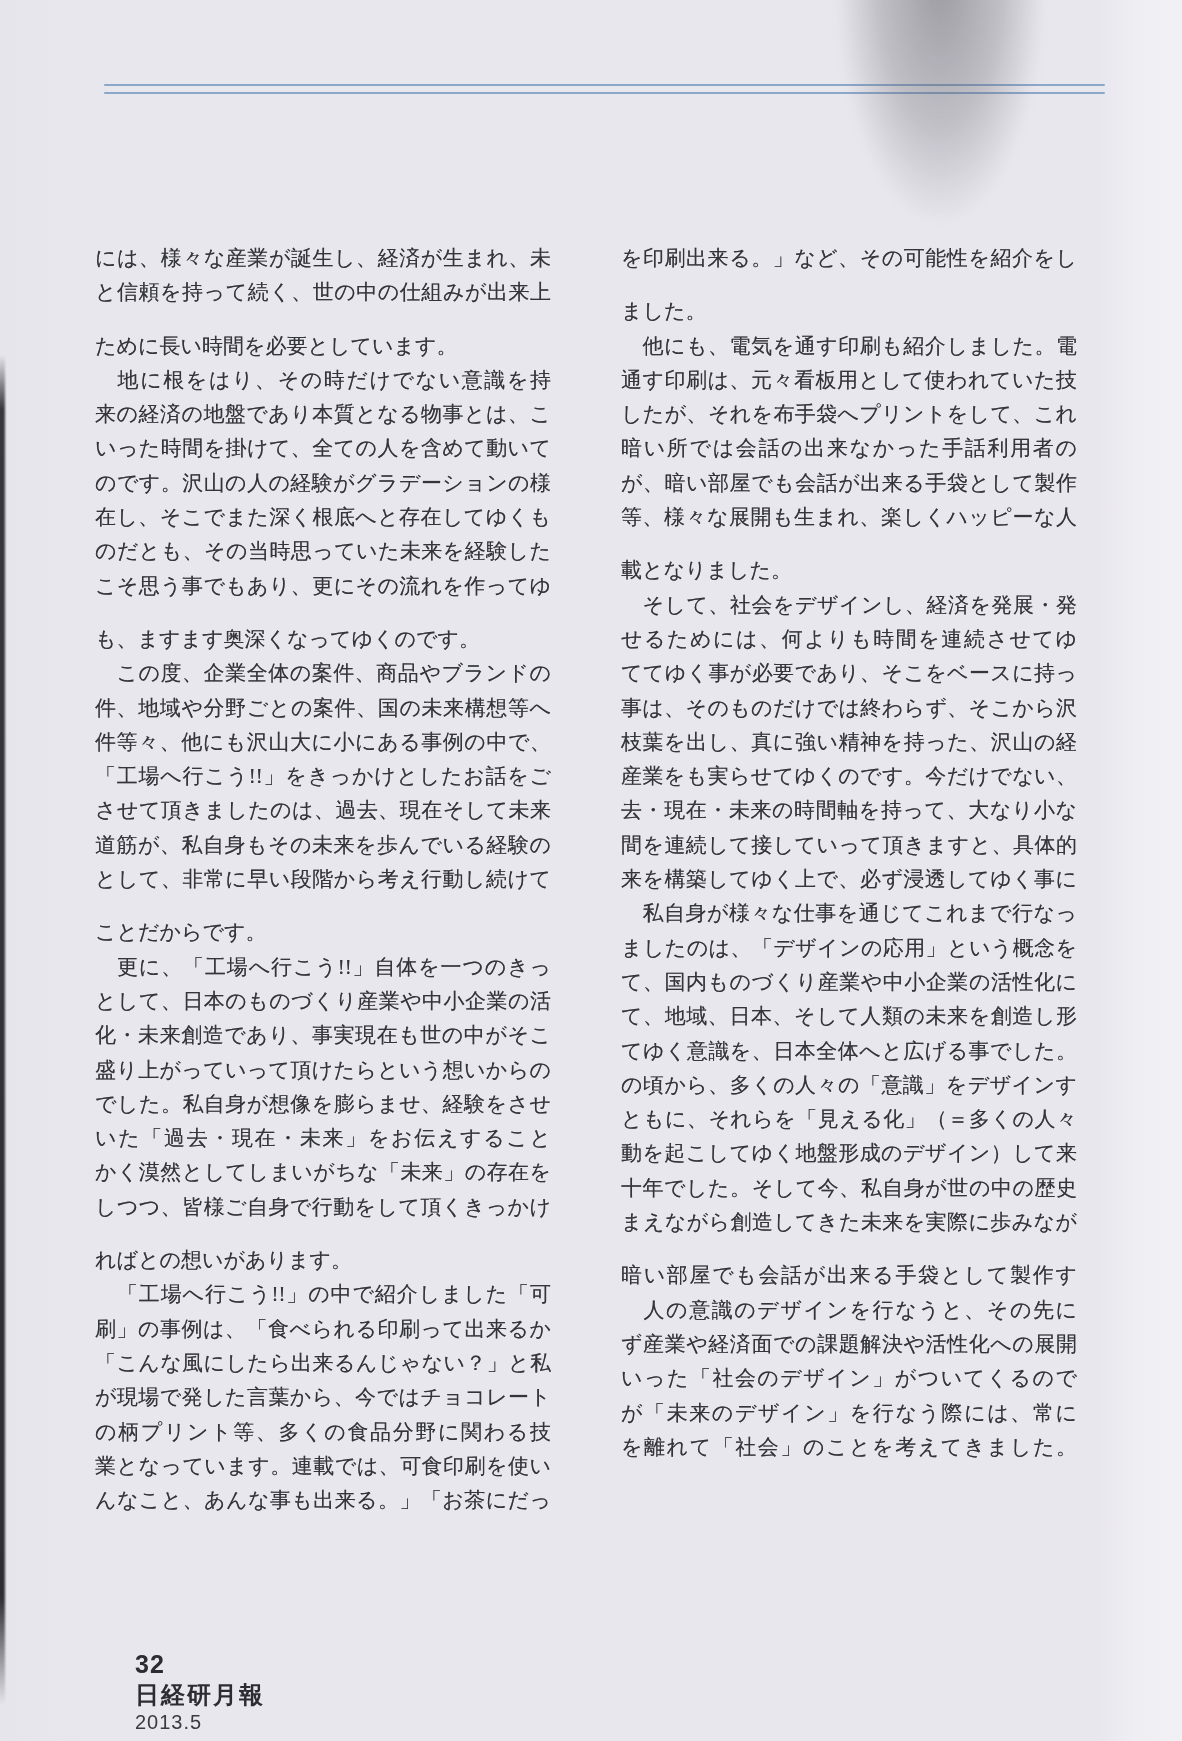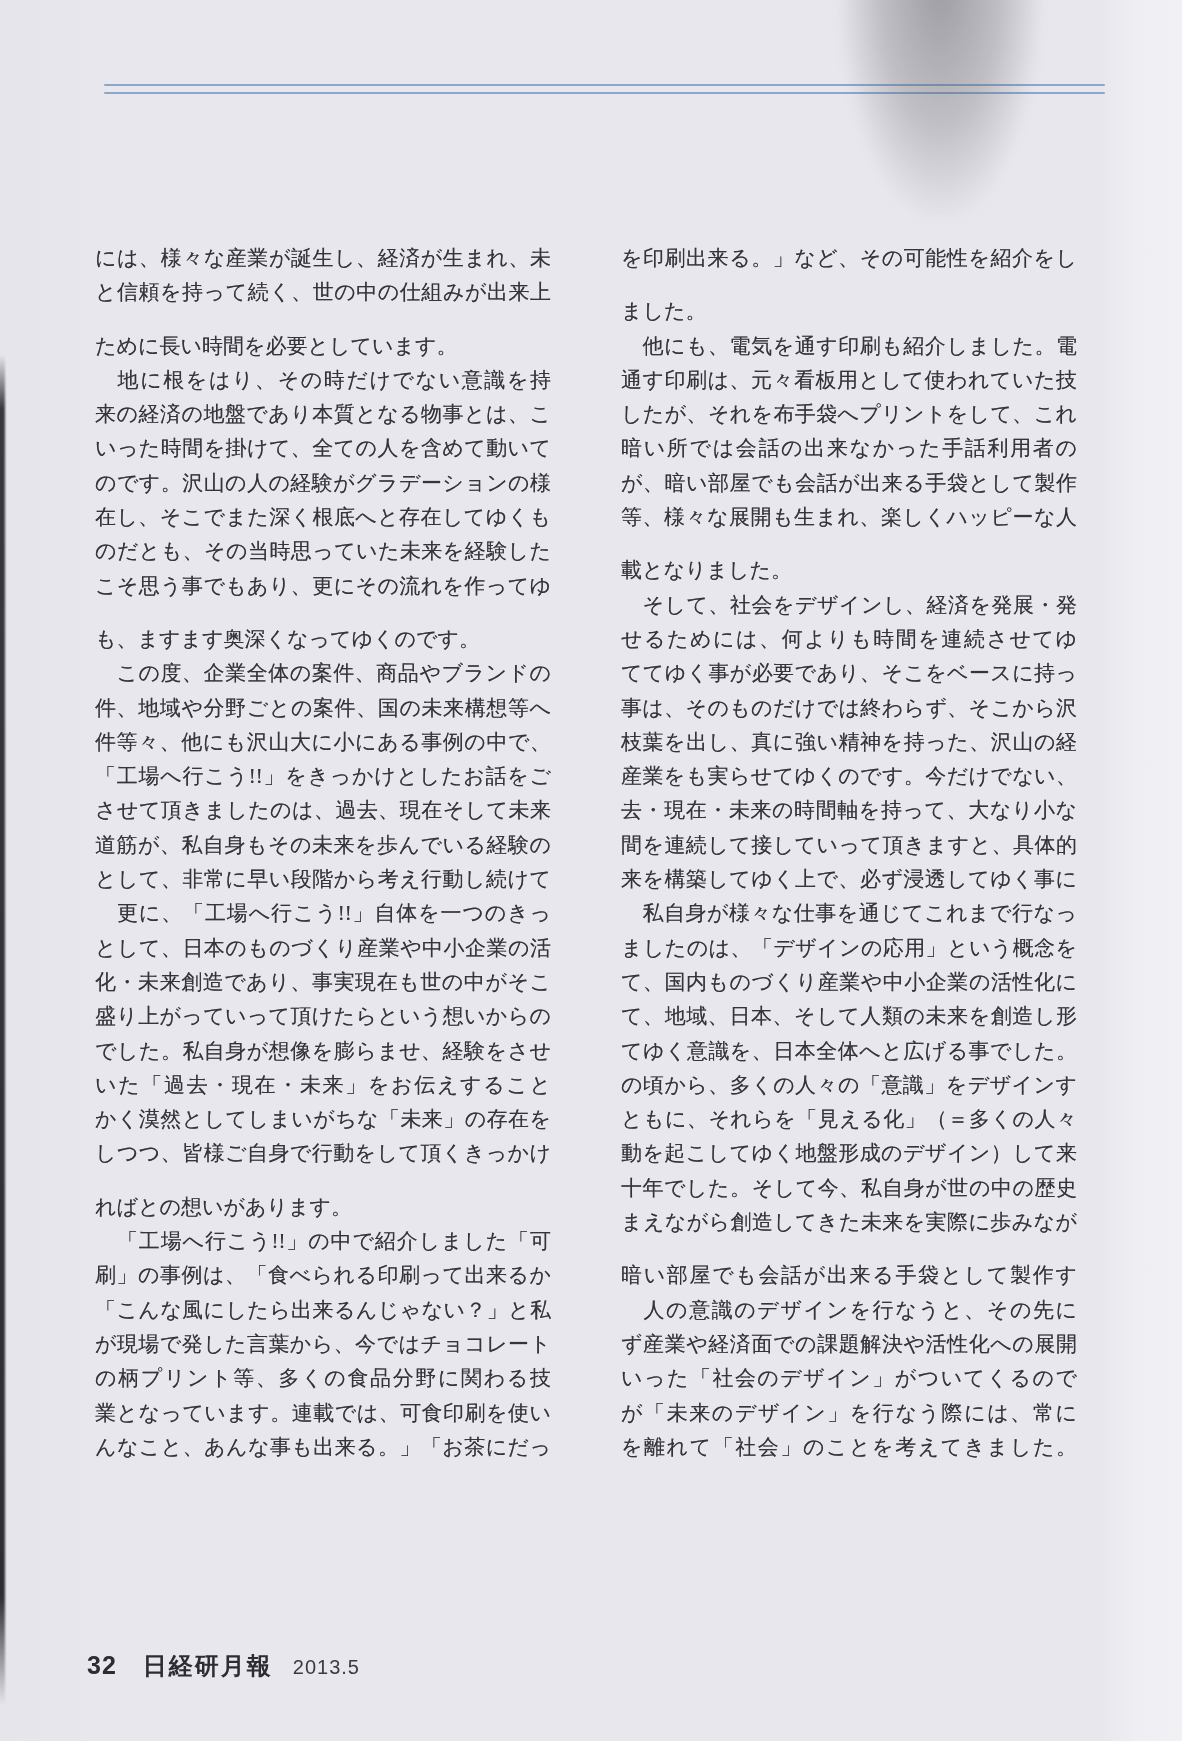--- a/index.html
+++ b/index.html
@@ -43,24 +43,24 @@
   .column-left  { left:95px;  }
   .column-right { left:621px; }
   .line {
     height:34.3px; line-height:34.3px;
     text-align-last:justify;
     overflow:hidden;
     text-shadow:0 0 0.5px rgba(52,52,60,0.55);
   }
   .line.short { text-align-last:left;margin-top:19px; }
   .footer {
-    position:absolute; left:87px; top:1650px;
+    position:absolute; left:109px; top:1650px;
     font-family:"Liberation Sans","DejaVu Sans",sans-serif;
     color:#2c2c32;
-    display:flex; align-items:baseline;
+    display:flex; align-items:baseline;flex-direction:column;
   }
   .pagenum { font-size:25px; font-weight:bold; letter-spacing:1px; }
   .journal { font-size:24px; font-weight:bold; margin-left:26px; letter-spacing:2px; }
   .issue   { font-size:20px; font-weight:normal; margin-left:20px; color:#3a3a41; letter-spacing:1px; }
 </style>
 </head>
 <body>
 
 <div class="page">
 
@@ -82,20 +82,21 @@
       <div class="line">のだとも、その当時思っていた未来を経験したから</div>
       <div class="line">こそ思う事でもあり、更にその流れを作ってゆく事</div>
       <div class="line short">も、ますます奥深くなってゆくのです。</div>
       <div class="line">　この度、企業全体の案件、商品やブランドの案</div>
       <div class="line">件、地域や分野ごとの案件、国の未来構想等への案</div>
       <div class="line">件等々、他にも沢山大に小にある事例の中で、連載</div>
       <div class="line">「工場へ行こう!!」をきっかけとしたお話をご紹介</div>
       <div class="line">させて頂きましたのは、過去、現在そして未来への</div>
       <div class="line">道筋が、私自身もその未来を歩んでいる経験の実例</div>
       <div class="line">として、非常に早い段階から考え行動し続けていた</div>
+      <div class="line short">ことだからです。</div>
       <div class="line">　更に、「工場へ行こう!!」自体を一つのきっかけ</div>
       <div class="line">として、日本のものづくり産業や中小企業の活性</div>
       <div class="line">化・未来創造であり、事実現在も世の中がそこから</div>
       <div class="line">盛り上がっていって頂けたらという想いからの選択</div>
       <div class="line">でした。私自身が想像を膨らませ、経験をさせて頂</div>
       <div class="line">いた「過去・現在・未来」をお伝えすることで、と</div>
       <div class="line">かく漠然としてしまいがちな「未来」の存在を意識</div>
       <div class="line">しつつ、皆様ご自身で行動をして頂くきっかけとな</div>
       <div class="line short">ればとの想いがあります。</div>
       <div class="line">　「工場へ行こう!!」の中で紹介しました「可食印</div>

